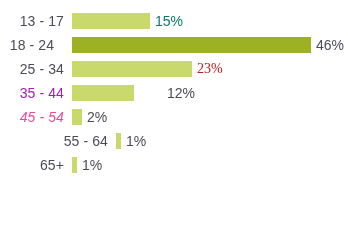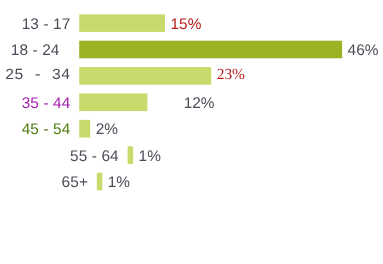--- a/index.html
+++ b/index.html
@@ -74,64 +74,64 @@
 </head>
 <body>
 
 <div id="chart" style="background: rgb(255, 255, 255);">
   <div class="spacer-top"></div>
 
   <div class="row">
     <div class="cat-label" style="color: rgb(76, 76, 88);">13 - 17</div>
     <div class="bar-area">
       <div class="bar" style="width: 78px; background: rgb(201, 217, 107);"></div>
-      <div class="value-label" style="color: #b91c1c;">15%</div>
+      <div class="value-label" style="color: #0f766e;">15%</div>
     </div>
   </div>
 
   <div class="row">
     <div class="cat-label" style="color: rgb(76, 76, 88); text-align: center;">18 - 24</div>
     <div class="bar-area">
       <div class="bar highlight" style="width: 239px; background: rgb(156, 177, 36);"></div>
       <div class="value-label" style="color: rgb(76, 76, 88); text-align: center;">46%</div>
     </div>
   </div>
 
   <div class="row">
-    <div class="cat-label" style="color: rgb(76, 76, 88); font-family: Liberation Mono, monospace;">25 - 34</div>
+    <div class="cat-label" style="color: rgb(76, 76, 88);">25 - 34</div>
     <div class="bar-area">
       <div class="bar" style="width: 120px; background: rgb(201, 217, 107);"></div>
       <div class="value-label" style="color: #b91c1c; font-family: Liberation Serif, serif;">23%</div>
     </div>
   </div>
 
   <div class="row">
     <div class="cat-label" style="color: #a21caf;">35 - 44</div>
     <div class="bar-area">
       <div class="bar" style="width: 62px; background: rgb(201, 217, 107);"></div>
       <div class="value-label" style="color: rgb(76, 76, 88); margin-left: 33px;">12%</div>
     </div>
   </div>
 
   <div class="row">
-    <div class="cat-label" style="color: #4d7c0f;">45 - 54</div>
+    <div class="cat-label" style="color: #ec4899; font-style: italic;">45 - 54</div>
     <div class="bar-area">
       <div class="bar" style="width: 10px; background: rgb(201, 217, 107);"></div>
       <div class="value-label" style="color: rgb(76, 76, 88);">2%</div>
     </div>
   </div>
 
   <div class="row">
     <div class="cat-label" style="color: rgb(76, 76, 88); padding-left: 44px;">55 - 64</div>
     <div class="bar-area">
       <div class="bar" style="width: 5px; background: rgb(201, 217, 107);"></div>
       <div class="value-label" style="color: rgb(76, 76, 88);">1%</div>
     </div>
   </div>
 
   <div class="row">
-    <div class="cat-label" style="color: rgb(76, 76, 88); margin-left: 16px;">65+</div>
+    <div class="cat-label" style="color: rgb(76, 76, 88);">65+</div>
     <div class="bar-area">
       <div class="bar" style="width: 5px; background: rgb(201, 217, 107);"></div>
       <div class="value-label" style="color: rgb(76, 76, 88);">1%</div>
     </div>
   </div>
 </div>
 
 </body></html>

